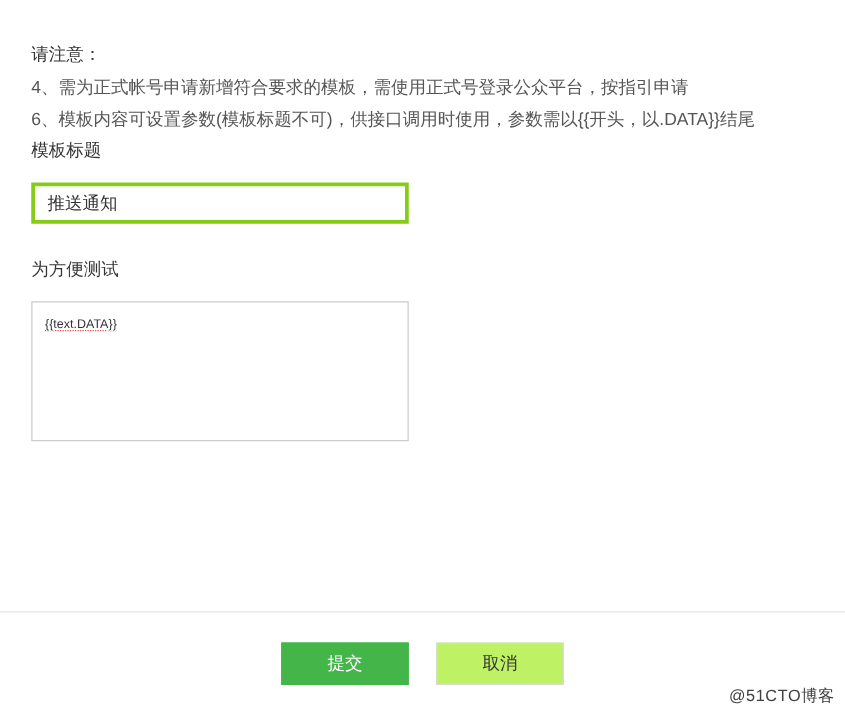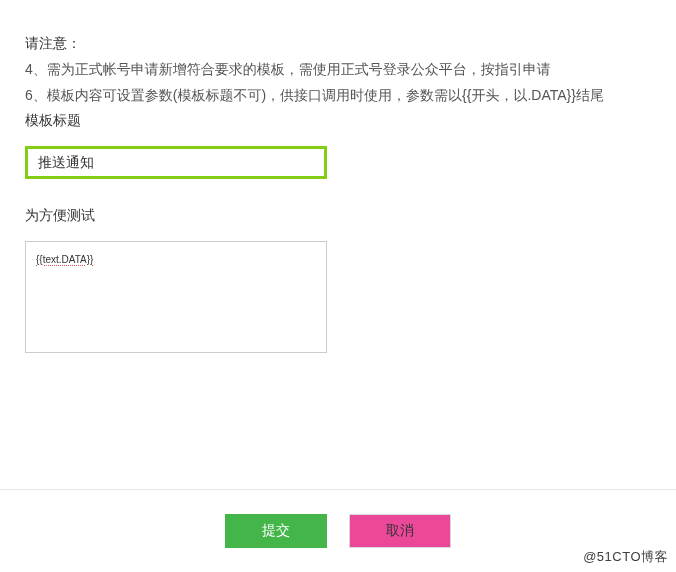--- a/index.html
+++ b/index.html
@@ -90,21 +90,21 @@
     cursor: pointer;
     border: 1px solid transparent;
     padding: 0 36px;
   }
   .btn-primary {
     background: #44b549;
     color: #fff;
     border-color: #44b549;
   }
   .btn-default {
-    background: #ec4899;
+    background: #bef264;
     color: #333;
     border-color: #d9d9d9;
   }
   .watermark {
     position: absolute;
     right: 8px;
     bottom: 6px;
     font-size: 13px;
     color: #404040;
     letter-spacing: 0.5px;

